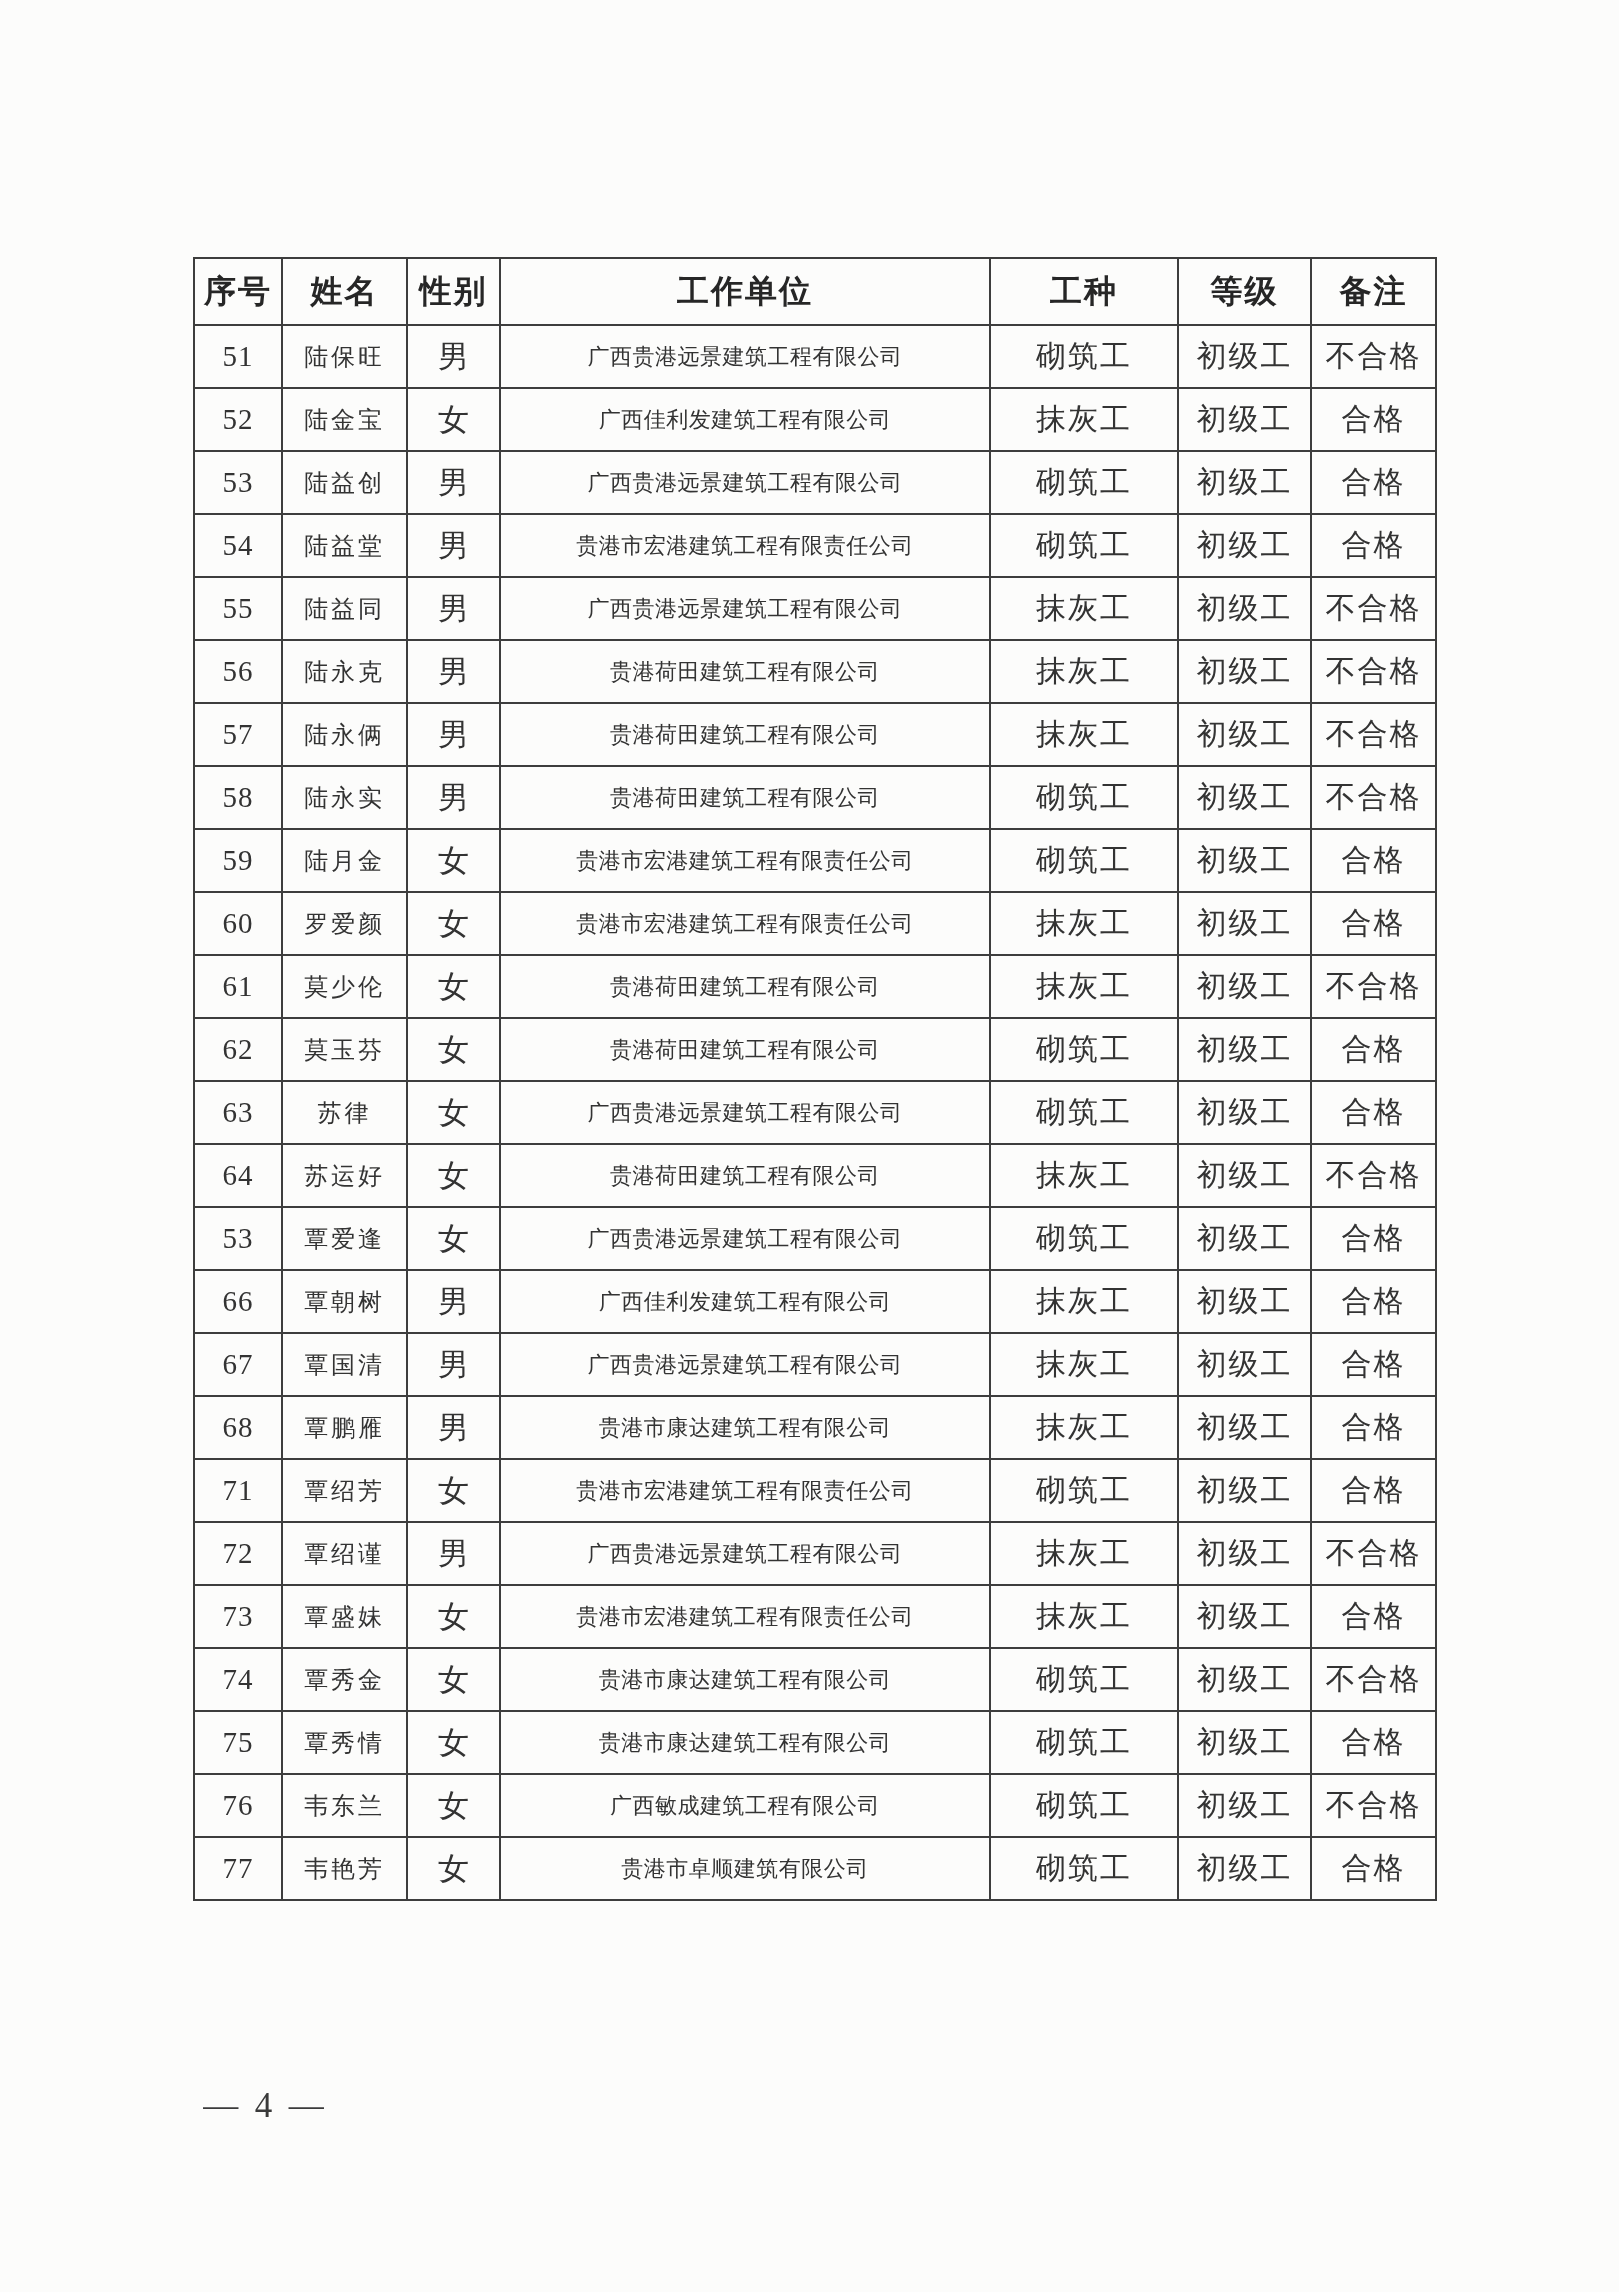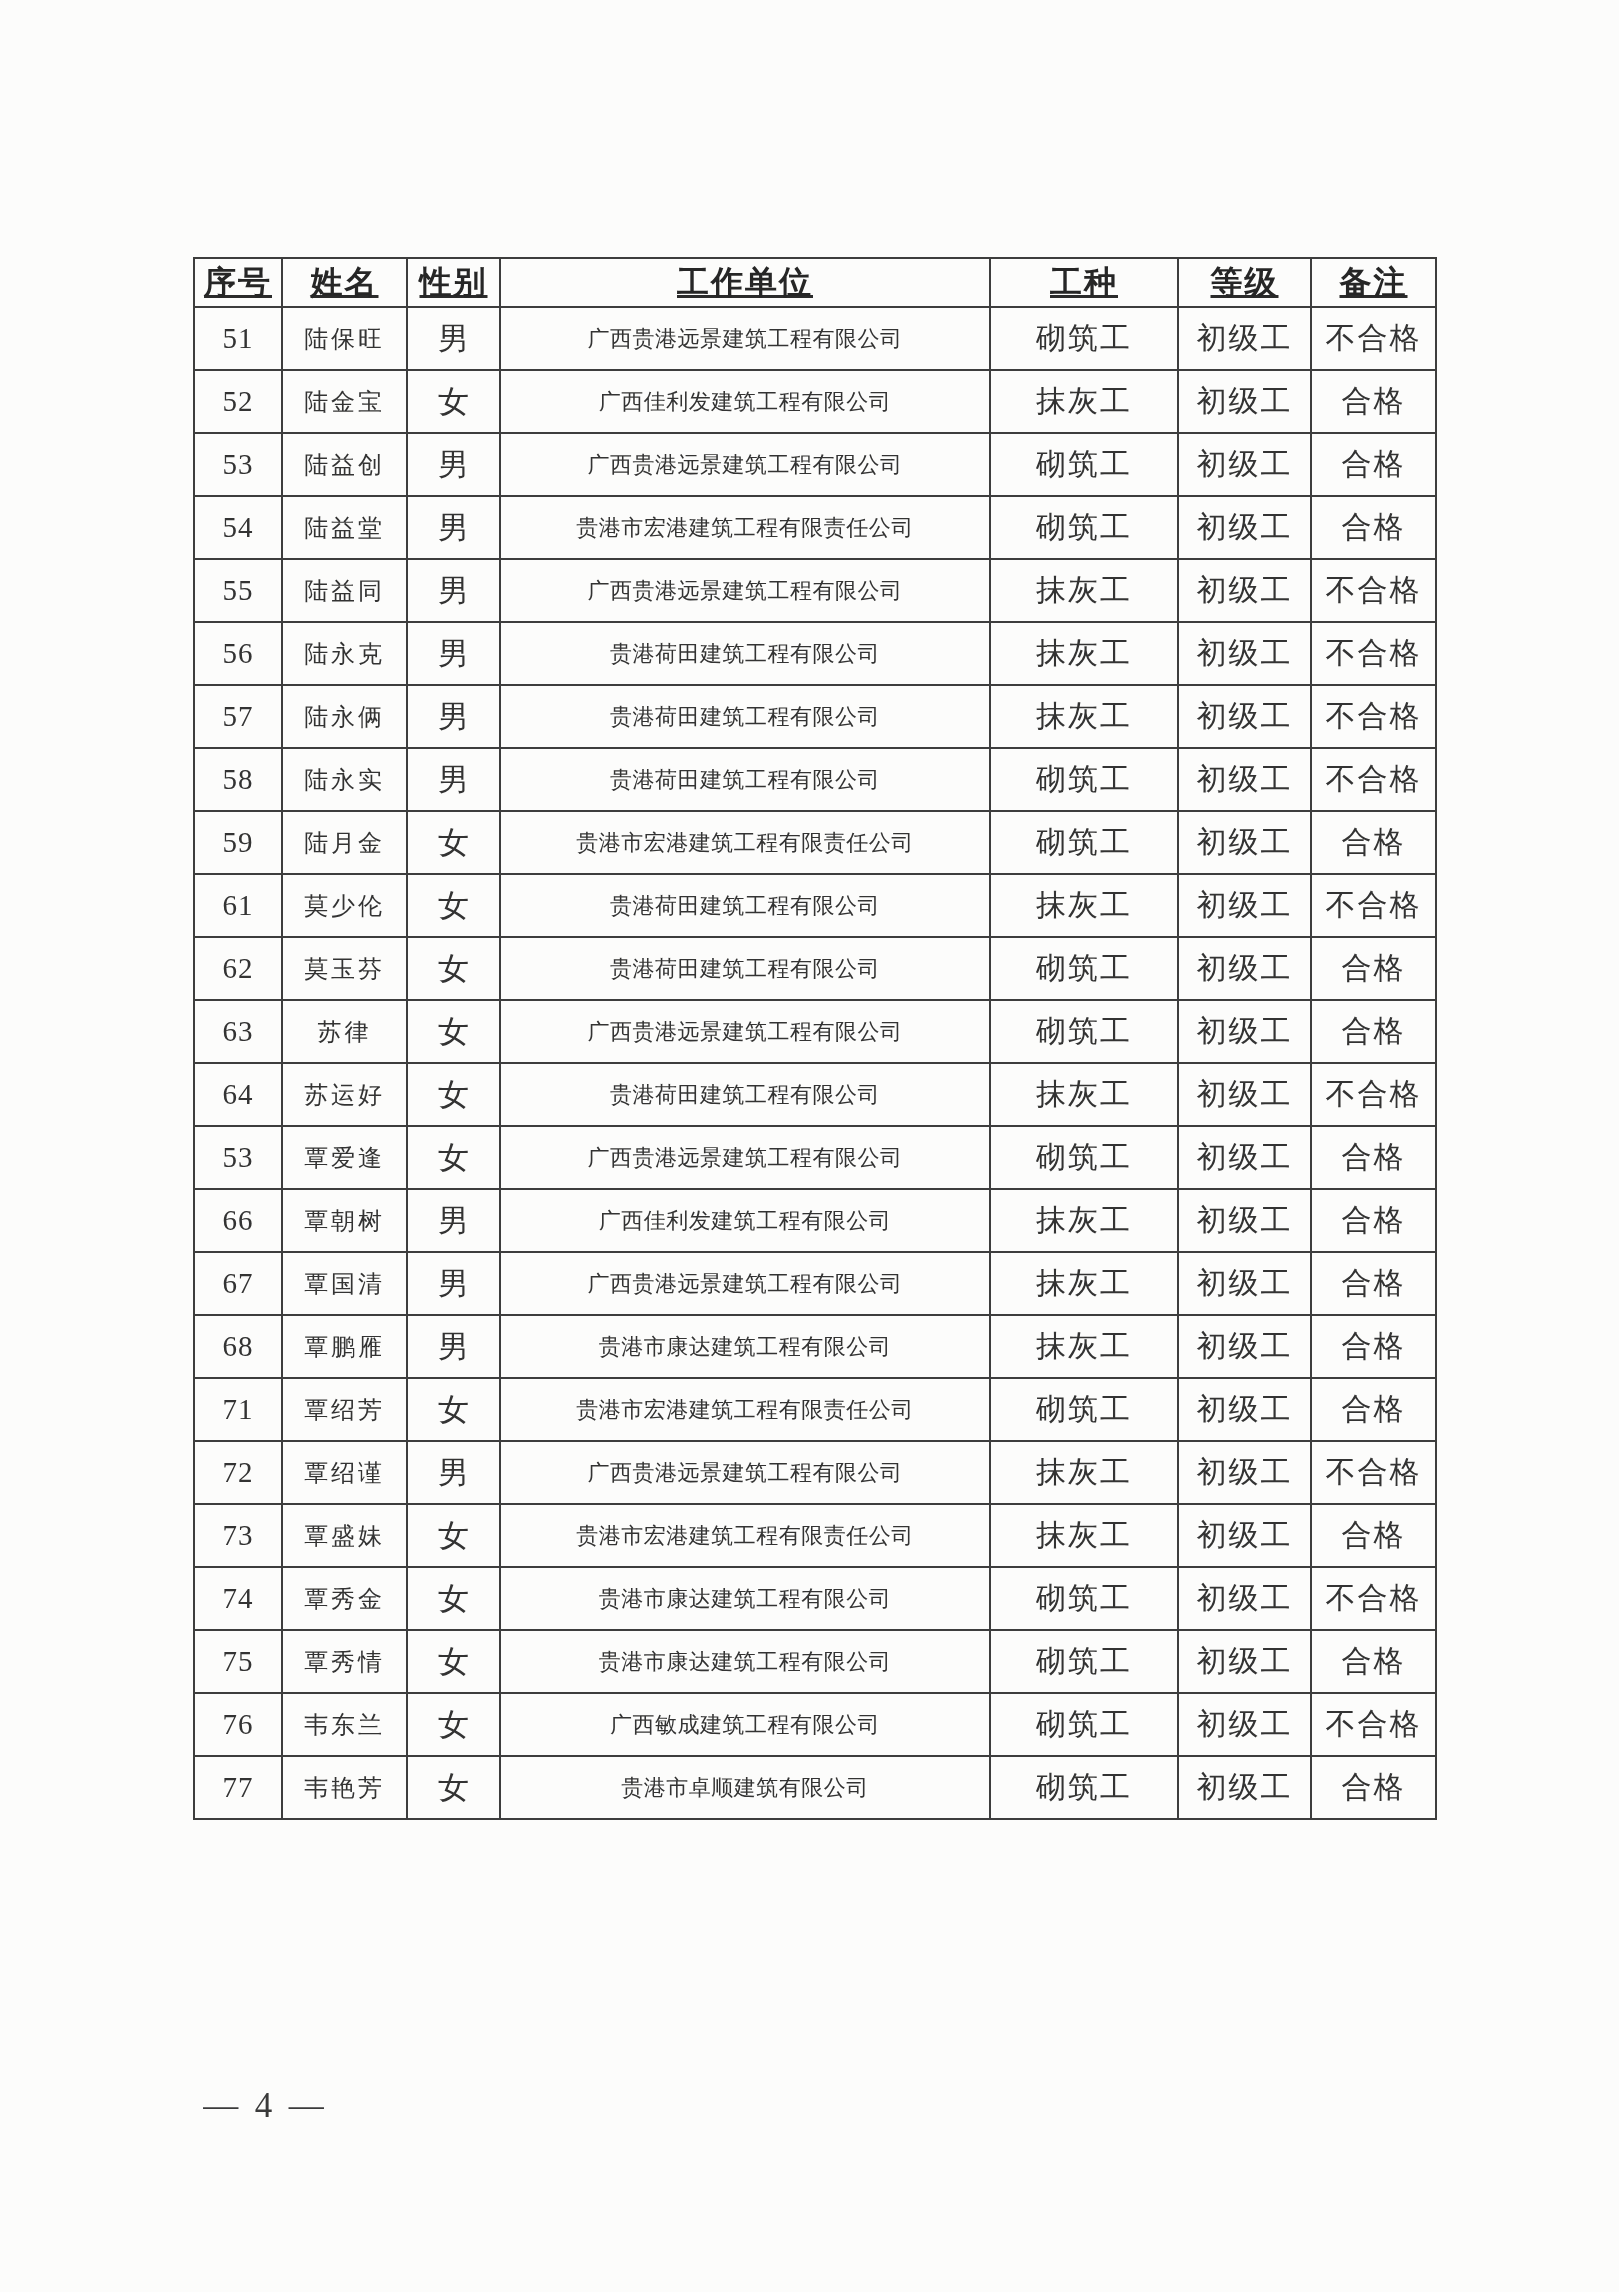--- a/index.html
+++ b/index.html
@@ -30,21 +30,21 @@
     border: 2px solid #3d3d3d;
     text-align: center;
     vertical-align: middle;
     padding: 0;
     overflow: hidden;
     white-space: nowrap;
   }
   table.roster {
     border: 2.9px solid #343434;
   }
-  thead tr { height: 49px; text-decoration: underline; }
+  thead tr { height: 67px; }
   tbody tr { height: 63px; border-radius: 26px; }
   th {
     font-size: 32px;
     font-weight: 600;
     letter-spacing: 2px;
     color: #262626;
   }
   td { font-size: 30px; color: #333; }
   td.c-index  { font-size: 29px; letter-spacing: 1px; }
   td.c-name   { letter-spacing: 2.9px; font-size: 24px; }
@@ -164,20 +164,29 @@
         <tr>
     <td class="c-index">59</td>
     <td class="c-name">陆月金</td>
     <td class="c-gender">女</td>
     <td class="c-company">贵港市宏港建筑工程有限责任公司</td>
     <td class="c-trade">砌筑工</td>
     <td class="c-grade">初级工</td>
     <td class="c-remark">合格</td>
   </tr>
         <tr>
+    <td class="c-index">60</td>
+    <td class="c-name">罗爱颜</td>
+    <td class="c-gender">女</td>
+    <td class="c-company">贵港市宏港建筑工程有限责任公司</td>
+    <td class="c-trade">抹灰工</td>
+    <td class="c-grade">初级工</td>
+    <td class="c-remark">合格</td>
+  </tr>
+        <tr>
     <td class="c-index">61</td>
     <td class="c-name">莫少伦</td>
     <td class="c-gender">女</td>
     <td class="c-company">贵港荷田建筑工程有限公司</td>
     <td class="c-trade">抹灰工</td>
     <td class="c-grade">初级工</td>
     <td class="c-remark">不合格</td>
   </tr>
         <tr>
     <td class="c-index">62</td>

